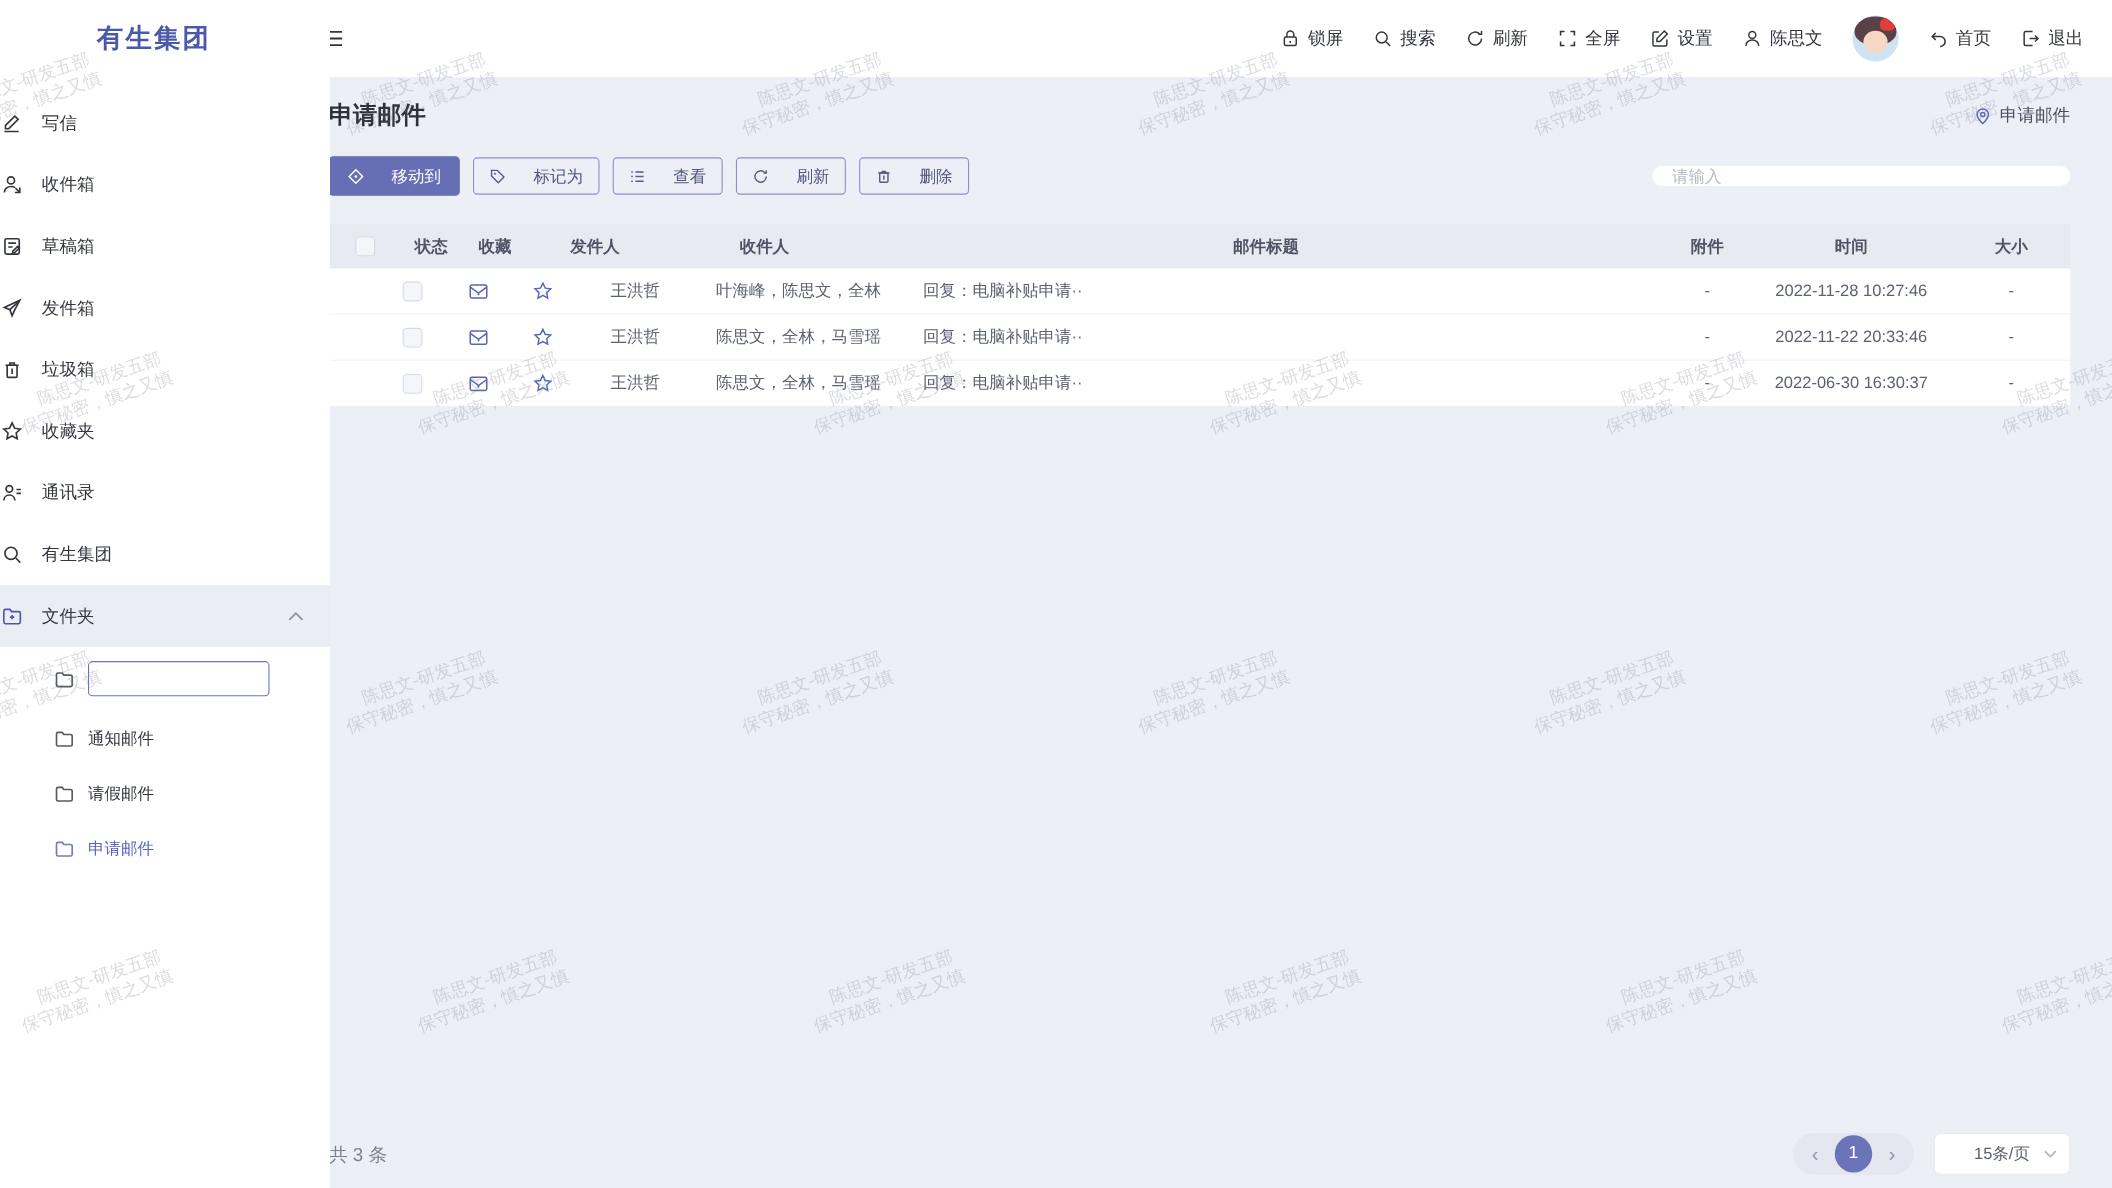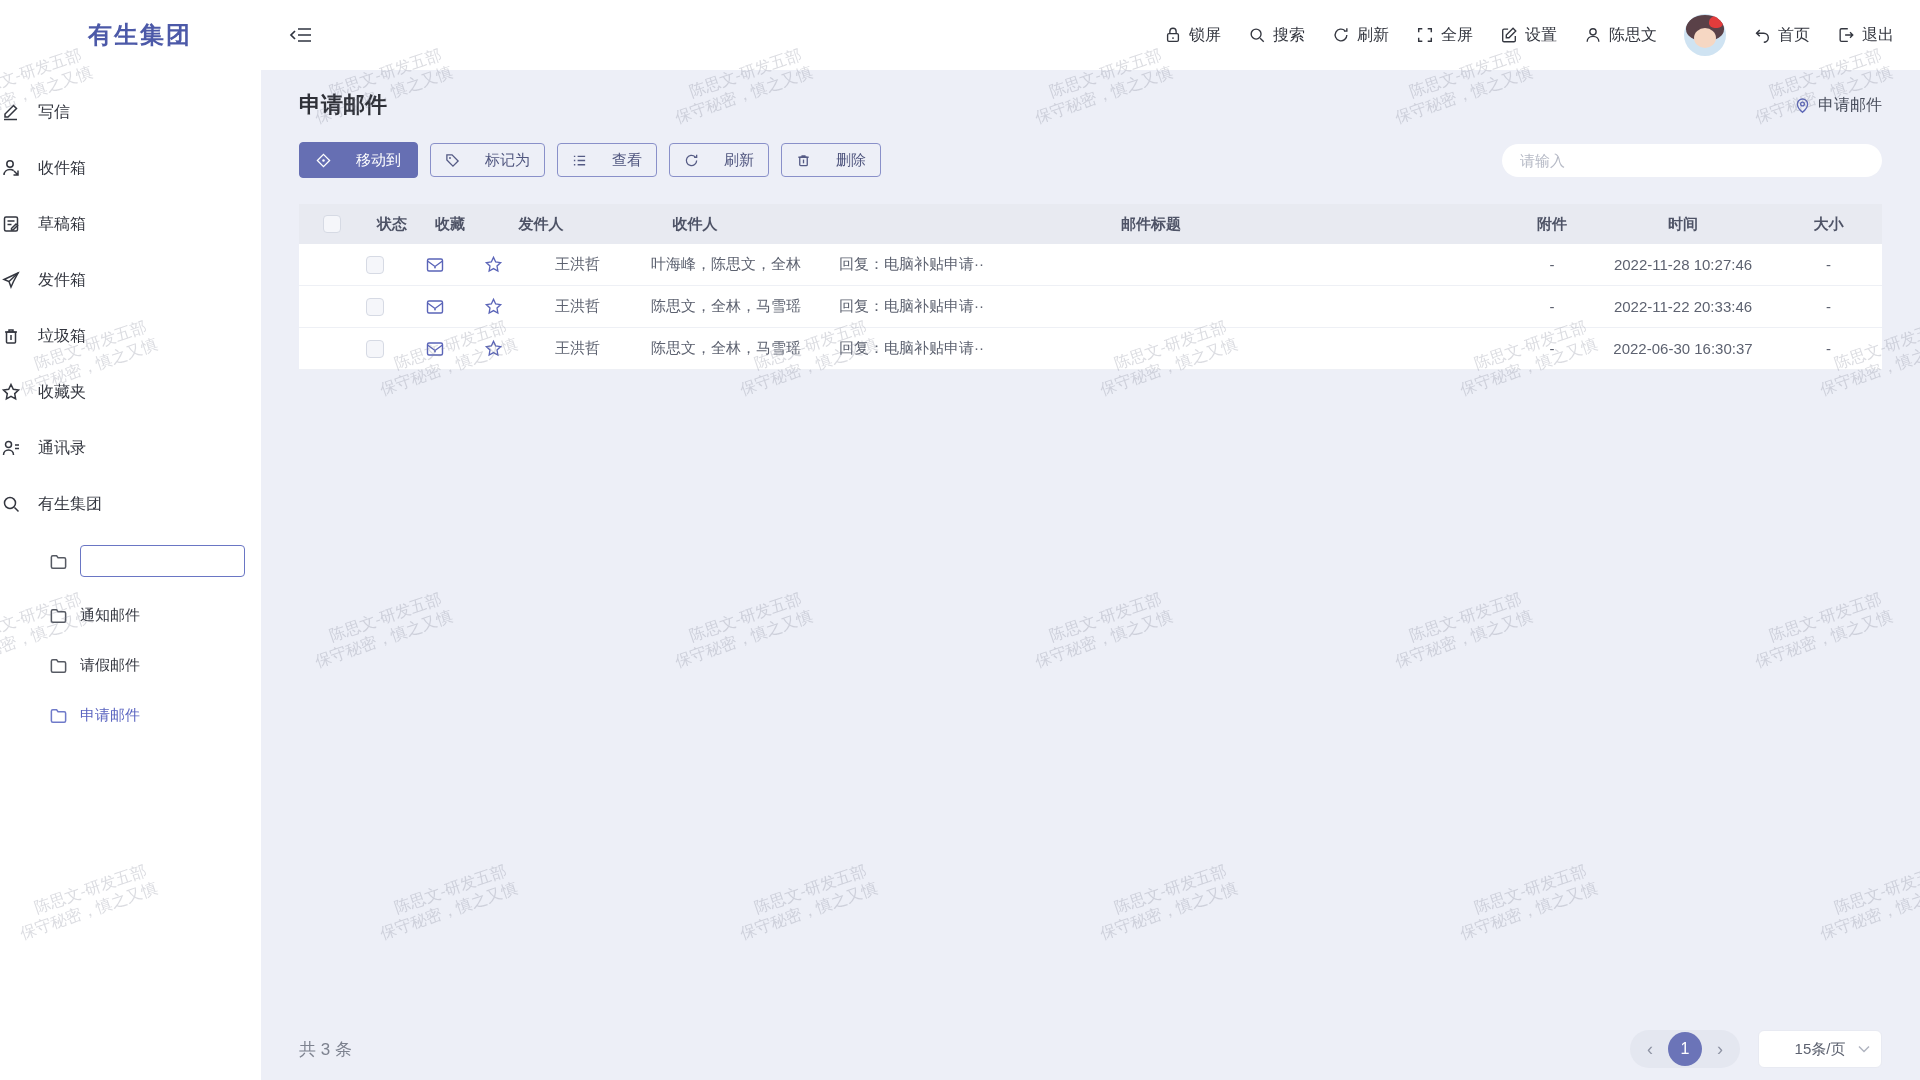--- a/index.html
+++ b/index.html
@@ -1,20 +1,20 @@
 <!DOCTYPE html>
 <html><head>
 <meta charset="utf-8">
 <style>
   * { margin:0; padding:0; box-sizing:border-box; }
   html,body { width:1920px; height:1080px; overflow:hidden;
     font-family:"Liberation Sans","DejaVu Sans",sans-serif; background:#fff; color:#2f3440; }
 
   
-  .sidebar { position:absolute; left:0; top:0; width:260px; height:1080px; background:#fff; z-index:3; }
+  .sidebar { position:absolute; left:0; top:0; width:300px; height:1080px; background:#fff; z-index:3; }
   .logo { height:70px; display:flex; align-items:center; padding-left:88px;
     font-size:24px; font-weight:bold; color:#4c59a8; letter-spacing:2px; }
   .nav { margin-top:14px; }
   .nav-item { height:56px; display:flex; align-items:center; cursor:pointer;
     font-size:16px; color:#33363f; }
   .nav-item .nicon { width:22px; height:22px; margin-right:16px; display:flex; align-items:center; justify-content:center; }
   .nav-item.active { background:#ebedf4; }
   .nav-item .chev { margin-left:auto; margin-right:24px; }
   .sub-row { height:50px; display:flex; align-items:center; padding-left:49px; cursor:pointer; font-size:15px; color:#33363f; }
   .sub-row .nicon { width:20px; height:20px; margin-right:11px; display:flex; align-items:center; }
@@ -37,21 +37,21 @@
   .content { position:absolute; left:261px; top:70px; right:0; bottom:0; background:#edeff7; padding:0 38px; }
   .title-row { display:flex; align-items:center; margin-top:20px; }
   .page-title { font-size:22px; font-weight:600; color:#2f3138; }
   .breadcrumb { margin-left:auto; display:flex; align-items:center; gap:7px; font-size:16px; color:#494e5c; cursor:pointer; }
 
   .toolbar-row { display:flex; align-items:center; margin-top:22px; height:36px; }
   .btn { display:flex; align-items:center; gap:25px; height:34px; padding:0 14px; border:1px solid #8990c9;
     border-radius:4px; background:transparent; color:#50567f; font-size:15px; cursor:pointer;
     font-family:inherit; margin-right:12px; }
   .btn.primary { height:36px; background:#666fb3; border-color:#666fb3; color:#fff; padding:0 16px; }
-  .search-input { margin-left:auto; width:380px; height:33px; border:none; border-radius:17px; background:#fff;
+  .search-input { margin-left:auto; width:380px; height:18px; border:none; border-radius:17px; background:#fff;
     font-size:15px; padding:0 18px; outline:none; color:#5d6270; font-family:inherit; }
   .search-input::placeholder { color:#b6bac6; }
 
   
   .table { margin-top:26px; }
   .thead, .trow { display:grid; grid-template-columns:66px 54px 62px 120px 188px 1fr 78px 184px 107px; align-items:center; }
   .thead { height:40px; background:#e8eaf1; font-size:15px; font-weight:bold; color:#4e5366; }
   .trow { height:42px; background:#fff; border-bottom:1px solid #eef0f5; font-size:15px; color:#5d6270; cursor:pointer;padding-left:43px; }
   .cc { display:flex; justify-content:center; align-items:center; }
   .cl-sender { padding-left:31px; }
@@ -162,20 +162,34 @@
     <div class="nav-item">
       <span class="nicon">
         <svg width="20" height="20" viewBox="0 0 20 20" fill="none" stroke="#33363f" stroke-width="1.5">
             <circle cx="9" cy="9" r="5.5"></circle>
             <path d="M13.5 13.5L17.5 17.5"></path>
           </svg>
       </span>
       <span>有生集团</span>
     </div>
 
+    <div class="nav-item active">
+      <span class="nicon">
+        <svg width="20" height="20" viewBox="0 0 20 20" fill="none" stroke="#4c59a8" stroke-width="1.5">
+            <path d="M2.5 5.5a1.5 1.5 0 011.5-1.5h4l1.5 2h6.5a1.5 1.5 0 011.5 1.5v8a1.5 1.5 0 01-1.5 1.5H4a1.5 1.5 0 01-1.5-1.5z"></path>
+            <path d="M10 9v4M8 11h4"></path>
+          </svg>
+      </span>
+      <span>文件夹</span>
+      <span class="chev">
+        <svg width="14" height="9" viewBox="0 0 14 9" fill="none" stroke="#8b90a0" stroke-width="1.6">
+            <path d="M1 7.5L7 1.5l6 6"></path>
+          </svg>
+      </span>
+    </div>
 
     <div class="sub-row" style="height:58px;">
       <span class="nicon">
         <svg width="19" height="19" viewBox="0 0 20 20" fill="none" stroke="#565a63" stroke-width="1.6">
             <path d="M2.5 5.5a1.5 1.5 0 011.5-1.5h4l1.5 2h6.5a1.5 1.5 0 011.5 1.5v8a1.5 1.5 0 01-1.5 1.5H4a1.5 1.5 0 01-1.5-1.5z"></path>
           </svg>
       </span>
       <input class="folder-input" type="text" value="" style="">
     </div>
 

